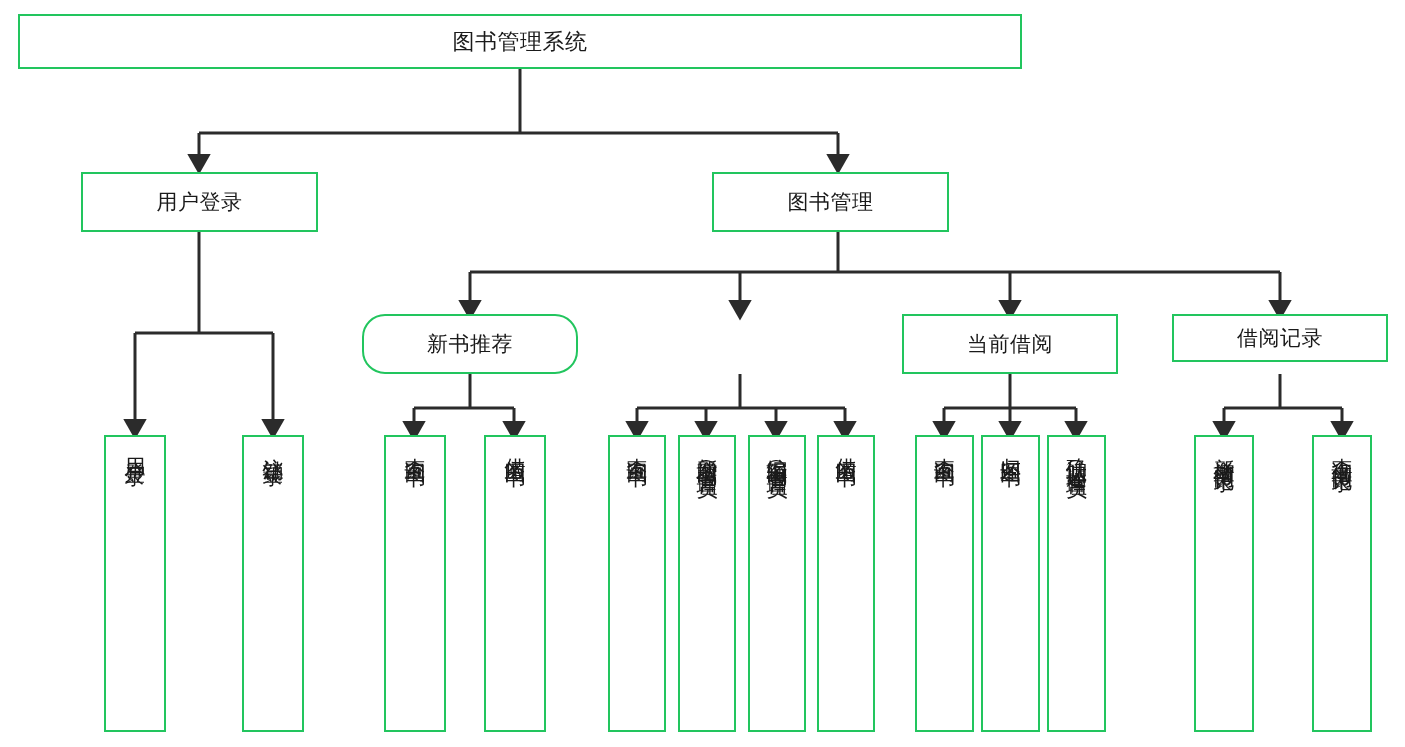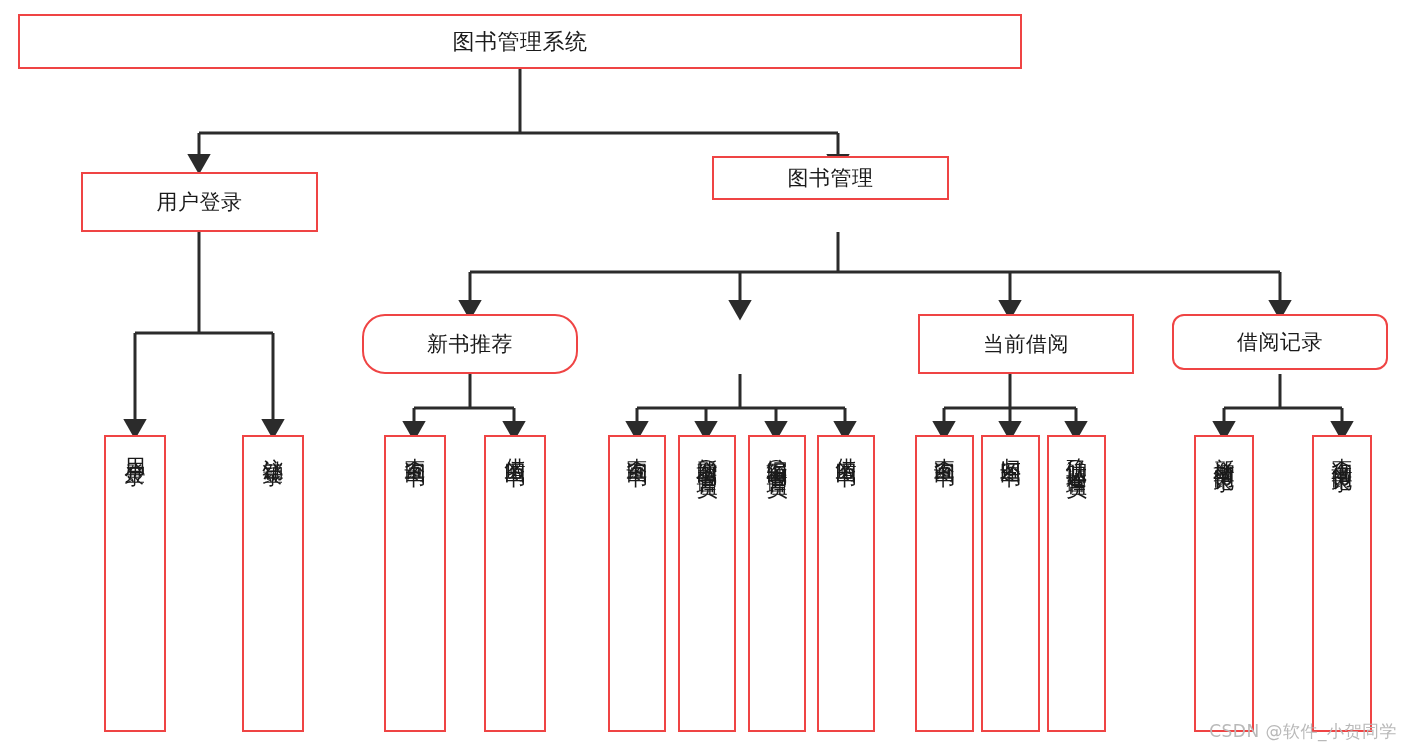--- a/index.html
+++ b/index.html
@@ -22,21 +22,21 @@
     position: absolute;
     left: 0;
     top: 0;
     width: 1405px;
     height: 747px;
     pointer-events: none;
   }
   .node {
     position: absolute;
     box-sizing: border-box;
-    border: 2px solid #ef4444;
+    border: 2px solid #22c55e;
     background: #ffffff;
     display: flex;
     align-items: center;
     justify-content: center;
     color: #1a1a1a;
     z-index: 2;
   }
   .node .lbl {
     display: block;
     text-align: center;
@@ -130,31 +130,31 @@
     </g>
   </svg>
 
   <div class="node horiz root" style="left:18px; top:14px; width:1004px; height:55px;">
     <span class="lbl">图书管理系统</span>
   </div>
 
   <div class="node horiz" style="left:81px; top:172px; width:237px; height:60px;">
     <span class="lbl">用户登录</span>
   </div>
-  <div class="node horiz" style="left:712px; top:156px; width:237px; height:44px;">
+  <div class="node horiz" style="left:712px; top:172px; width:237px; height:60px;">
     <span class="lbl">图书管理</span>
   </div>
 
   <div class="node horiz" style="left:362px; top:314px; width:216px; height:60px;border-radius:23px;">
     <span class="lbl">新书推荐</span>
   </div>
-  <div class="node horiz" style="left:902px; top:314px; width:216px; height:60px;margin-left:16px;">
+  <div class="node horiz" style="left:902px; top:314px; width:216px; height:60px;">
     <span class="lbl">当前借阅</span>
   </div>
-  <div class="node horiz" style="left:1172px; top:314px; width:216px; height:56px;border-radius:12px;">
+  <div class="node horiz" style="left:1172px; top:314px; width:216px; height:48px;">
     <span class="lbl">借阅记录</span>
   </div>
 
   <div class="node vert" style="left:104px; top:435px; width:62px; height:297px;">
     <span class="lbl">用户登录</span>
   </div>
   <div class="node vert" style="left:242px; top:435px; width:62px; height:297px;">
     <span class="lbl">注销登录</span>
   </div>
 
@@ -188,15 +188,14 @@
     <span class="lbl">确认归还（管理员）</span>
   </div>
 
   <div class="node vert" style="left:1194px; top:435px; width:60px; height:297px;">
     <span class="lbl">新增借阅记录</span>
   </div>
   <div class="node vert" style="left:1312px; top:435px; width:60px; height:297px;">
     <span class="lbl">查询借阅记录</span>
   </div>
 
-  <div id="watermark">CSDN @软件_小贺同学</div>
 
 </div>
 
 </body></html>

